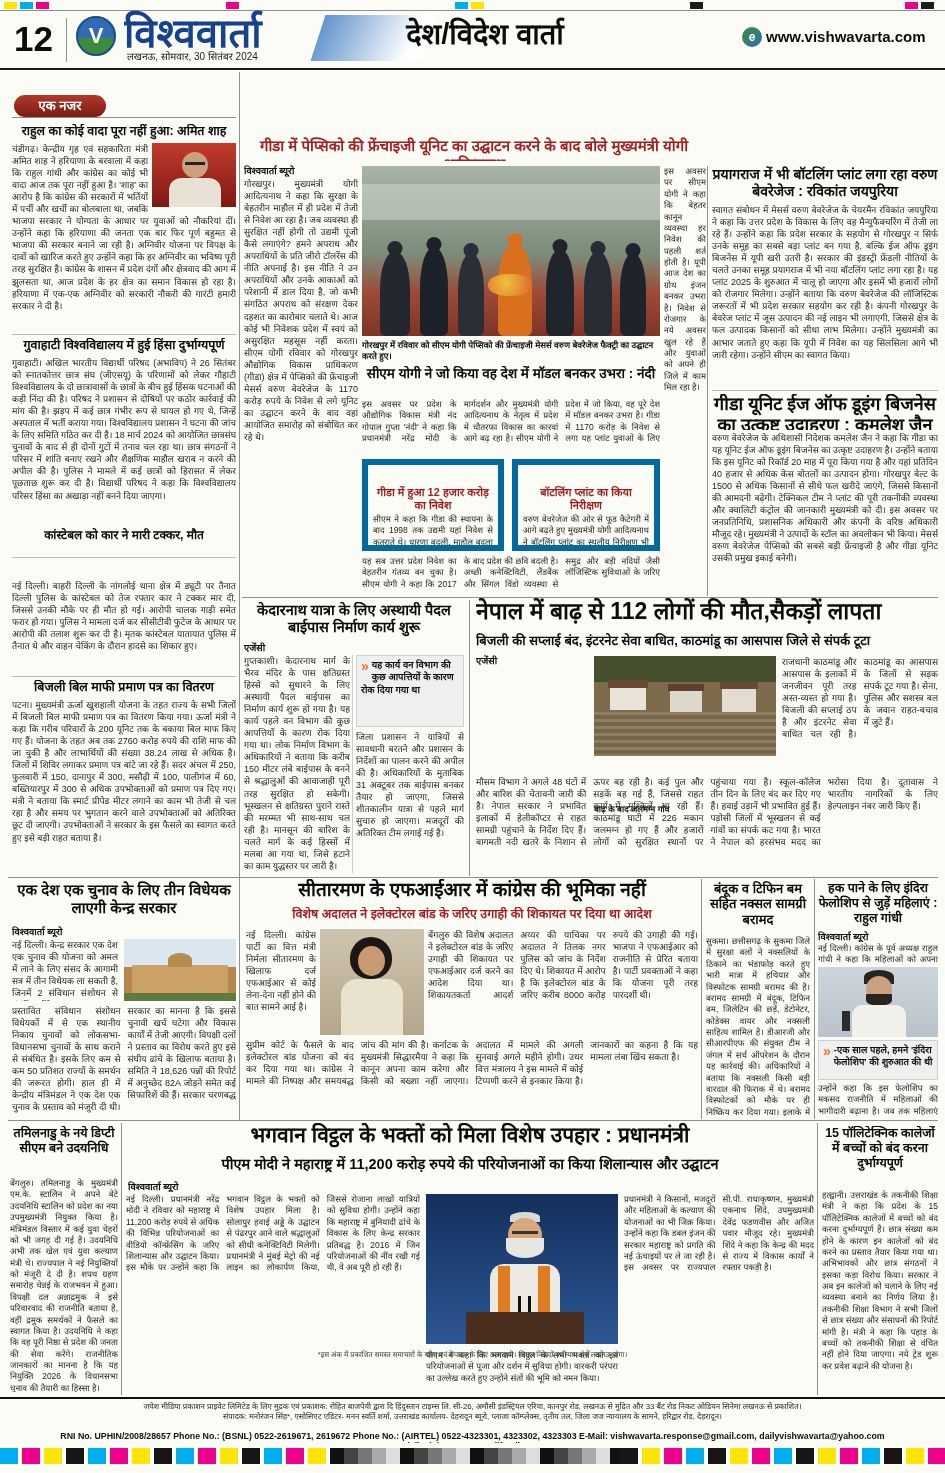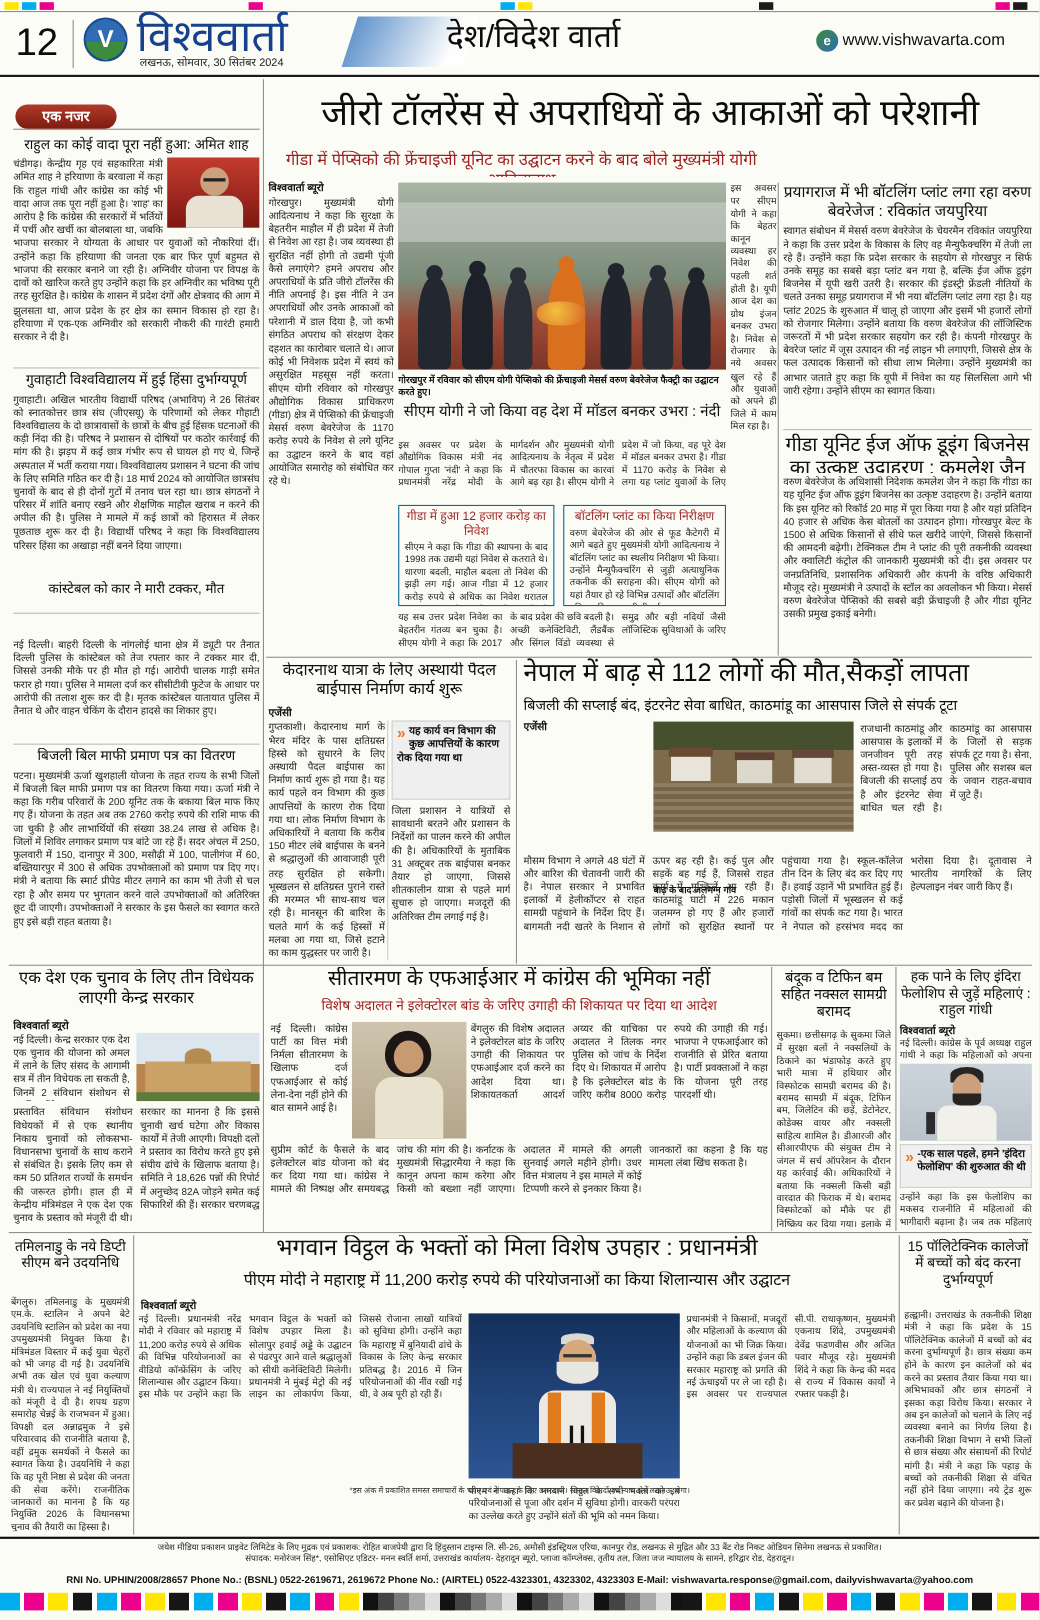--- a/index.html
+++ b/index.html
@@ -1,28 +1,28 @@
 <!DOCTYPE html>
 <html><head>
 <meta charset="utf-8">
 <style>
   html,body{margin:0;padding:0;background:#e6e6e2}
   #page{position:relative;width:945px;height:1473px;margin:0 auto;background:#fcfcf7;
         font-family:"Liberation Sans","DejaVu Sans",sans-serif;color:#111}
   .b{position:absolute;overflow:hidden}
-  .hl{font-weight:400;line-height:1.18;color:#0c0c0c}
+  .hl{font-weight:700;line-height:1.18;color:#0c0c0c}
   .bt{font-size:9px;line-height:1.34;text-align:justify;color:#1d1d1d;word-break:break-word}
   .s{font-size:8.5px}
   .c2{column-count:2;column-gap:7px}.c3{column-count:3;column-gap:7px}.c4{column-count:4;column-gap:7px}
   .ctr{text-align:center}
   .mr{color:#9e1f1f}
   .by{font-weight:700;font-size:9.5px;color:#111}
   .vl,.hr{position:absolute;background:#8f8f8f}
   .vl{width:1px}.hr{height:1px}
-  .bx{border:1px solid #0369a1;padding:4px 5px;box-sizing:border-box}
+  .bx{border:6px solid #0369a1;padding:21px 5px;box-sizing:border-box}
   .qb{background:#efefef;border:1px solid #cfcfcf;padding:3px 4px;font-weight:700;font-size:9.5px;line-height:1.3;box-sizing:border-box}
   .qm{color:#e87722;font-weight:900;font-size:14px;float:left;margin-right:3px;line-height:1}
   .cap{font-size:8.5px;line-height:1.25;color:#111}
   .reg{position:absolute;display:flex;gap:3px}
   .reg i{width:13px;height:7px;display:block}
   .ic{background:#00adef}.im{background:#ec008c}.iy{background:#ffe500}.ik{background:#1c1c1c}
   .ph{position:absolute;overflow:hidden}
   .person{position:absolute;border-radius:45% 45% 6px 6px}
   .person:before{content:"";position:absolute;top:-11px;left:50%;transform:translateX(-50%);
                  width:15px;height:15px;border-radius:50%;background:inherit}
@@ -60,21 +60,20 @@
   <div class="vl" style="left:66px;top:18px;height:44px"></div>
   <div class="b logo-circle" style="left:76px;top:16px;width:40px;height:40px;font-size:22px;background:linear-gradient(180deg,#2f6cb5 55%,#3d8b3d 55%);border:2px solid #1b4c8c;box-sizing:border-box">V</div>
   <div class="b hl" style="left:124px;top:10px;width:230px;height:40px;font-size:40px;color:#16418c">विश्ववार्ता</div>
   <div class="b" style="left:127px;top:49px;width:240px;height:15px;font-size:10px;color:#222">लखनऊ,  सोमवार, 30 सितंबर 2024</div>
   <div class="b" style="left:318px;top:15px;width:110px;height:46px;background:linear-gradient(100deg,#3a79c2,#ffffff 85%);transform:skewX(-18deg);opacity:.8"></div>
   <div class="b hl ctr" style="left:320px;top:17px;width:330px;height:46px;font-size:29px">देश/विदेश वार्ता</div>
   <div class="b logo-circle" style="left:742px;top:27px;width:20px;height:20px;font-size:12px;background:linear-gradient(135deg,#3d8b3d,#2f6cb5)">e</div>
   <div class="b hl" style="left:766px;top:28px;width:172px;height:20px;font-size:15px">www.vishwavarta.com</div>
   <div class="hr" style="left:0;top:68px;width:945px;height:2px;background:#1a1a1a"></div>
 
-  <div class="b hl ctr" style="left:244px;top:84px;width:694px;height:48px;font-size:33px">जीरो टॉलरेंस से अपराधियों के आकाओं को परेशानी</div>
   <div class="b hl ctr mr" style="left:244px;top:137px;width:460px;height:24px;font-size:15px">गीडा में पेप्सिको की फ्रेंचाइजी  यूनिट का उद्घाटन करने के बाद बोले मुख्यमंत्री योगी आदित्यनाथ</div>
 
   <div class="hr" style="left:12px;top:117px;width:224px"></div>
   <div class="b ctr" style="left:14px;top:95px;width:92px;height:22px;background:linear-gradient(180deg,#b03a2a,#7d1c10);border-radius:11px;color:#fff;font-weight:700;font-size:13px;line-height:22px">एक नजर</div>
   <div class="b hl ctr" style="left:12px;top:124px;width:224px;height:17px;font-size:12.5px">राहुल का कोई वादा पूरा नहीं हुआ: अमित शाह</div>
   <div class="b bt" style="left:12px;top:143px;width:224px;height:188px">
     <span class="ph" style="position:relative;float:right;width:84px;height:64px;margin:0 0 3px 4px;display:block;background:linear-gradient(180deg,#c23b2e,#7e1812)">
       <span style="position:absolute;left:30px;top:9px;width:26px;height:26px;border-radius:50%;background:#caa07e;display:block"></span>
       <span style="position:absolute;left:33px;top:19px;width:20px;height:3px;background:#222;display:block"></span>
       <span style="position:absolute;left:17px;top:35px;width:52px;height:30px;border-radius:12px 12px 0 0;background:#e9e2d4;display:block"></span>

